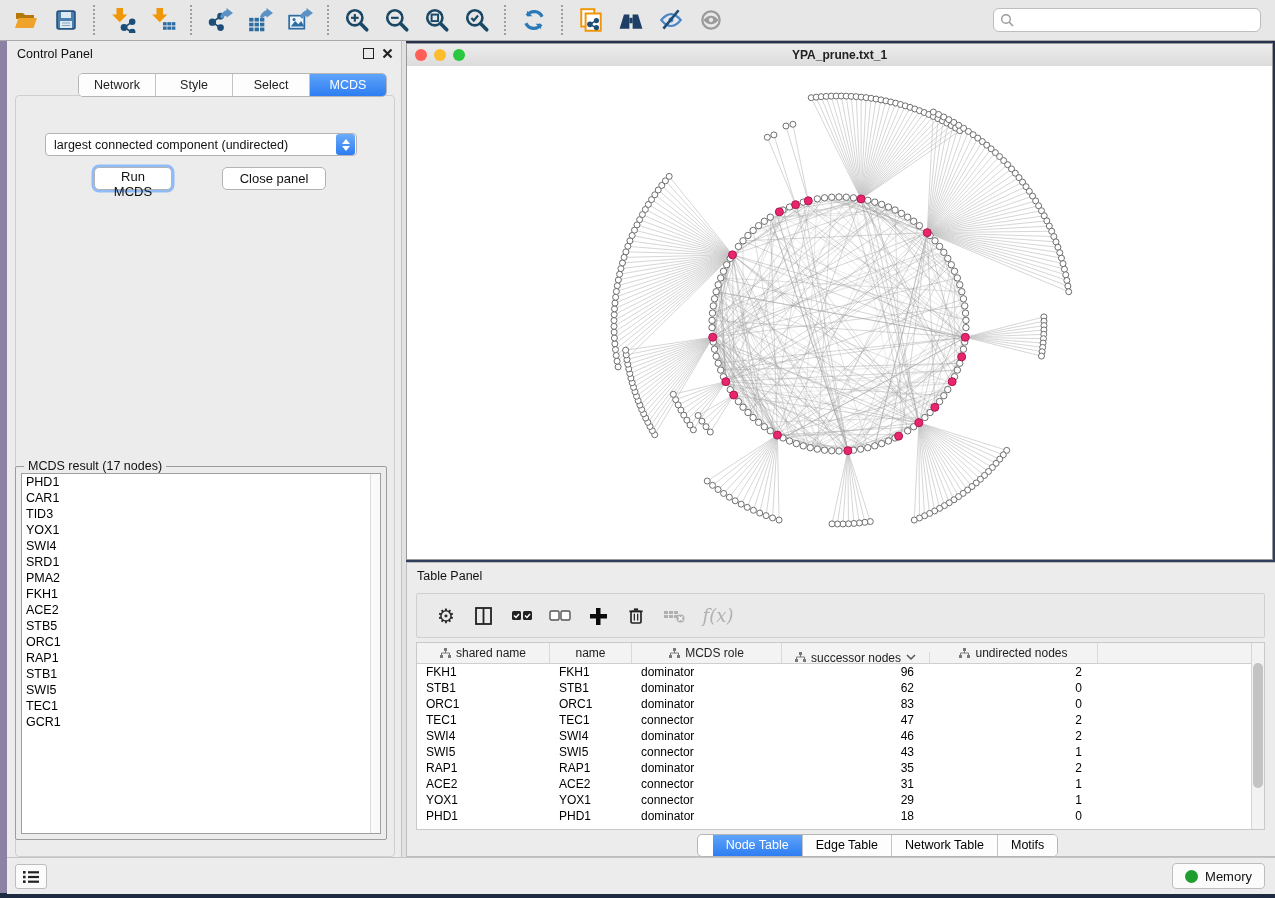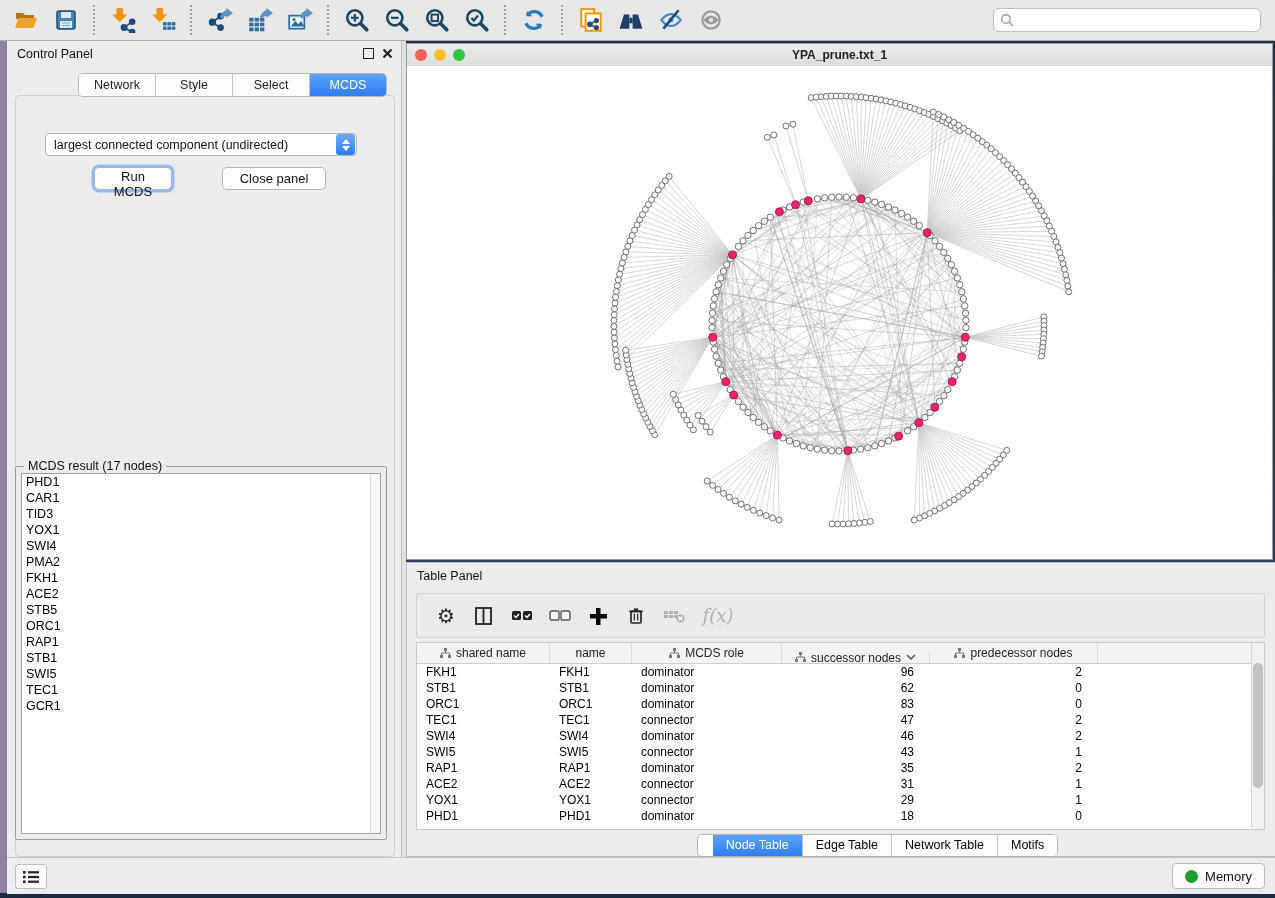--- a/index.html
+++ b/index.html
@@ -296,20 +296,21 @@
     <button class="cp-btn btn-close">Close panel</button>
 
     <div class="groupbox">
       <span class="groupbox-label">MCDS result (17 nodes)</span>
       <div class="mcds-list" id="mcds-list">
         <div class="mcds-item">PHD1</div>
           <div class="mcds-item">CAR1</div>
           <div class="mcds-item">TID3</div>
           <div class="mcds-item">YOX1</div>
           <div class="mcds-item">SWI4</div>
+          <div class="mcds-item">SRD1</div>
           <div class="mcds-item">PMA2</div>
           <div class="mcds-item">FKH1</div>
           <div class="mcds-item">ACE2</div>
           <div class="mcds-item">STB5</div>
           <div class="mcds-item">ORC1</div>
           <div class="mcds-item">RAP1</div>
           <div class="mcds-item">STB1</div>
           <div class="mcds-item">SWI5</div>
           <div class="mcds-item">TEC1</div>
           <div class="mcds-item">GCR1</div>
@@ -1228,21 +1229,21 @@
               <polyline points="1,1 5,5 9,1" fill="none" stroke="#555" stroke-width="1.5"></polyline>
             </svg>
           </div>
           <div class="th" style="width: 168px;">
             <svg width="11" height="11" viewBox="0 0 11 11">
               <path d="M5.5 3v2M1.5 7V5h8v2" stroke="#777" fill="none"></path>
               <rect x="4" y="0" width="3" height="3" fill="#777"></rect>
               <rect x="0" y="7" width="3" height="3" fill="#777"></rect>
               <rect x="8" y="7" width="3" height="3" fill="#777"></rect>
             </svg>
-            <span>predecessor nodes</span>
+            <span>undirected nodes</span>
           </div>
           <div class="th" style="flex: 1 1 0%; border-right: none;"></div>
         </div>
       <div id="tbl-body">
           <div class="tr">
             <div class="td" style="width: 133px;">FKH1</div>
             <div class="td" style="width: 82px;">FKH1</div>
             <div class="td" style="width: 150px;">dominator</div>
             <div class="td num" style="width: 148px;">96</div>
             <div class="td num" style="width: 168px;">2</div>

